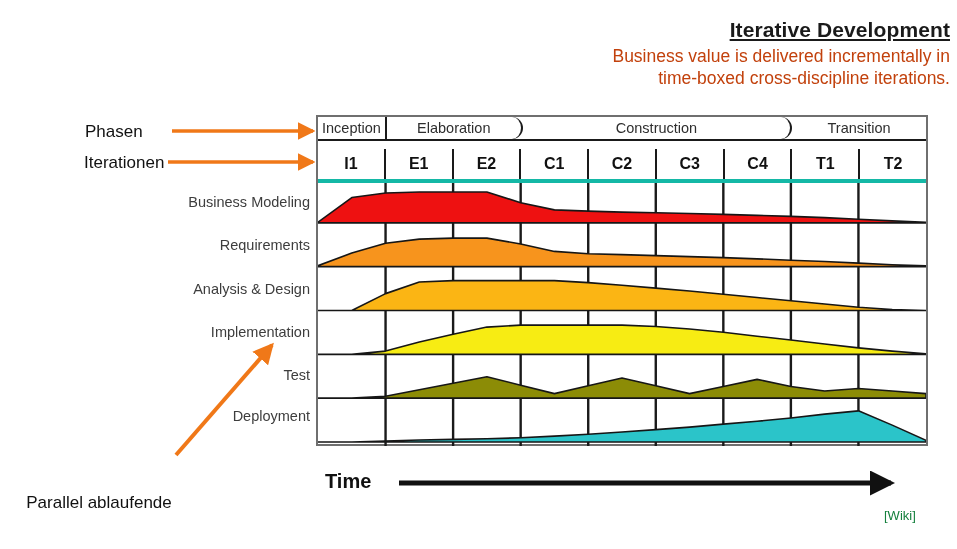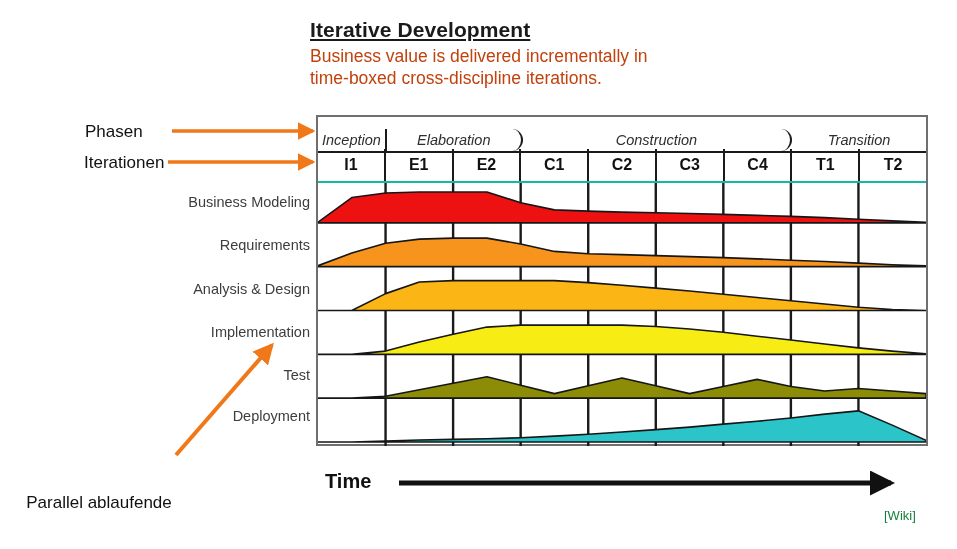--- a/index.html
+++ b/index.html
@@ -8,21 +8,21 @@
     background:#ffffff;
     font-family:"Liberation Sans", sans-serif;
     position:relative;
     overflow:hidden;
   }
   .stage{position:absolute;left:0;top:0;width:957px;height:549px;}
 
   
   #heading{
     position:absolute;left:310px;top:18px;width:640px;
-    text-align:left;color:#3b3b3b;
+    text-align:right;color:#3b3b3b;
   }
   #title{
     font-weight:bold;font-size:21px;color:#1a1a1a;
     text-decoration:underline;letter-spacing:.1px;
     margin:0 0 4px 0;line-height:1.1;
   }
   #subtitle{
     font-size:17.5px;line-height:1.28;color:#c2410c;
   }
 
@@ -37,35 +37,34 @@
 
   
   #frame{
     position:absolute;left:316px;top:115px;
     width:612px;height:331px;
     border:2px solid #6f6f6f;
     background:#ffffff;
     box-sizing:border-box;
   }
   #phase-row{
-    position:absolute;left:0;top:12px;width:100%;height:24px;
+    position:absolute;left:0;top:0;width:100%;height:24px;
     display:flex;box-sizing:border-box;
     border-bottom:2px solid #1a1a1a;
-    font-style:italic;
   }
   .phase-cell{
     display:flex;align-items:center;justify-content:center;
     font-size:14.5px;color:#2e2e2e;
     border-right:2px solid #1a1a1a;box-sizing:border-box;
   }
   .phase-cell:last-child{border-right:none;}
   #iter-row{
     position:absolute;left:0;top:32px;width:100%;height:34px;
     display:flex;box-sizing:border-box;
-    border-bottom:2px solid #14b8a6;
+    border-bottom:4px solid #14b8a6;
     text-align:center;
   }
   .iter-cell{
     display:flex;align-items:center;justify-content:center;
     font-weight:bold;font-size:16px;color:#111111;
     border-right:2px solid #1a1a1a;box-sizing:border-box;
   }
   .iter-cell:last-child{border-right:none;}
 
   #plot{

